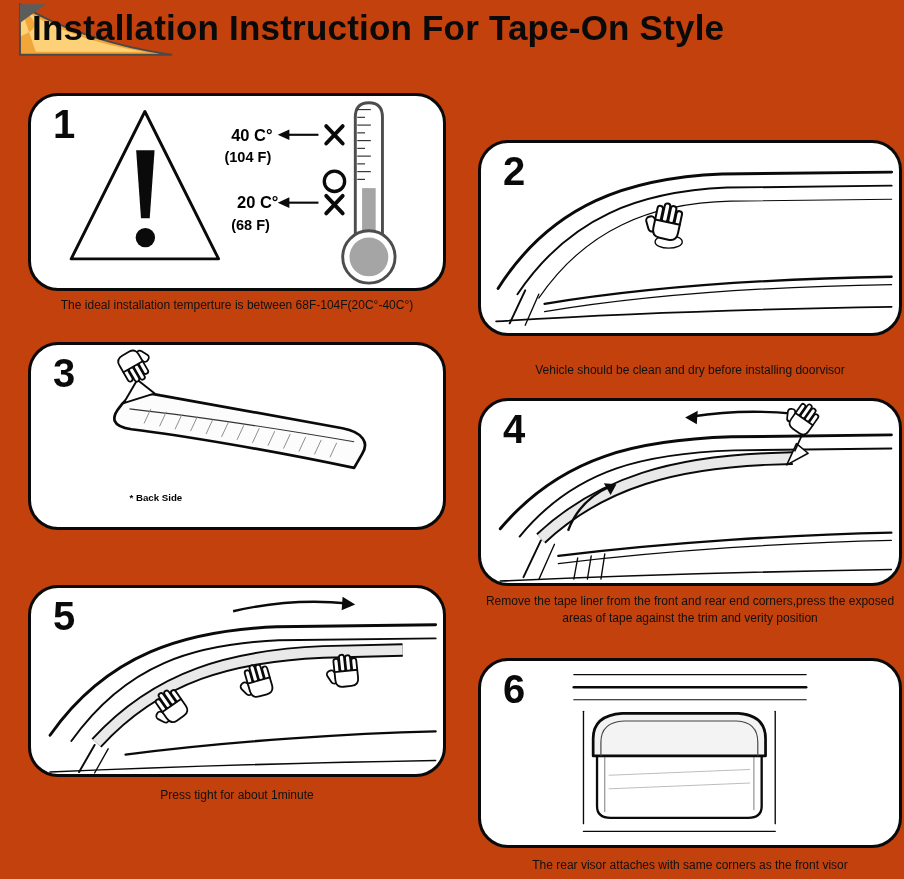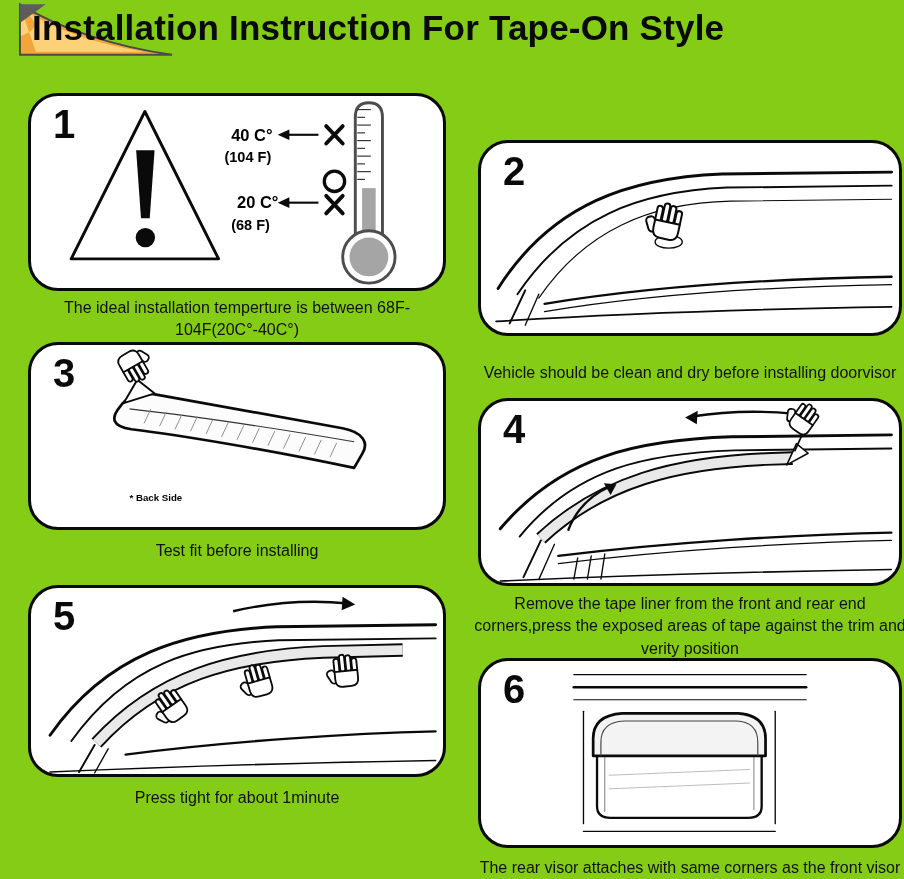--- a/index.html
+++ b/index.html
@@ -1,28 +1,28 @@
 <!DOCTYPE html>
 <html><head>
 <meta charset="utf-8">
 <style>
   * { margin:0; padding:0; box-sizing:border-box; }
   html,body { background:#ffffff; }
   body { font-family:"Liberation Sans","DejaVu Sans",sans-serif; color:#0a0a0a; }
-  .page { position:relative; width:904px; height:879px; background:#84cc16; overflow:hidden; }
+  .page { position:relative; width:904px; height:879px; background:#c2410c; overflow:hidden; }
 
   .brand { position:absolute; left:16px; top:2px; width:158px; height:56px; z-index:1; }
   .header-title { position:absolute; left:32px; top:8px; z-index:2;
                   font-size:35px; font-weight:700; letter-spacing:.2px; color:#0a0a0a; white-space:nowrap; }
 
   .panel { position:absolute; border:3px solid #0a0a0a; border-radius:30px; background:#fff; }
   .panel svg.art { position:absolute; left:0; top:0; width:100%; height:100%; }
   .step-number { position:absolute; left:22px; top:6px; font-size:40px; font-weight:700; color:#0a0a0a; }
 
-  .caption { position:absolute; font-size:16px; font-weight:400; color:#111;
+  .caption { position:absolute; font-size:12px; font-weight:400; color:#111;
              text-align:center; line-height:1.4; }
 
   #panel1 { left:28px;  top:93px;  width:418px; height:198px; }
   #cap1   { left:18px;  top:297px; width:438px; }
   #panel2 { left:478px; top:140px; width:424px; height:196px; }
   #cap2   { left:478px; top:345px; width:424px;margin-top:17px; }
   #panel3 { left:28px;  top:342px; width:418px; height:188px; }
   #cap3   { left:18px;  top:540px; width:438px; }
   #panel4 { left:478px; top:398px; width:424px; height:188px; }
   #cap4   { left:474px; top:593px; width:432px; }
@@ -149,21 +149,20 @@
         <line x1="280" y1="95" x2="273" y2="110"></line>
           <line x1="296" y1="98" x2="289" y2="113"></line>
         <line x1="312" y1="101" x2="305" y2="116"></line>
       </g>
       <polygon points="92,60 106,36 124,50" fill="#ffffff" stroke="#0a0a0a" stroke-width="2" stroke-linejoin="round"></polygon>
       <use href="#hand-shape" fill="#ffffff" stroke="#0a0a0a" stroke-width="1.6" transform="translate(88,6) scale(1.15) rotate(150 12.5 14.5)"></use>
       <text x="98" y="161" font-size="10" font-weight="bold">* Back Side</text>
     </svg>
     <div class="step-number">3</div>
   </section>
-  <p class="caption" id="cap3">Test fit before installing</p>
 
   <section class="panel" id="panel4">
     <svg class="art" viewBox="0 0 424 188">
       <path d="M318 13 Q265 8 214 16" fill="none" stroke="#0a0a0a" stroke-width="2.4"></path>
       <polygon points="207,17 220,10 219,24" fill="#0a0a0a"></polygon>
       <g fill="none" stroke="#0a0a0a" stroke-linecap="round">
         <path d="M16 132 C80 56 160 40 255 37 L420 35" stroke-width="3"></path>
         <path d="M36 140 C95 68 170 54 258 51 L420 49" stroke-width="2"></path>
         <path d="M76 160 C190 146 320 138 420 136" stroke-width="2.4"></path>
         <path d="M76 168 C190 154 320 146 420 144" stroke-width="1.3"></path>

